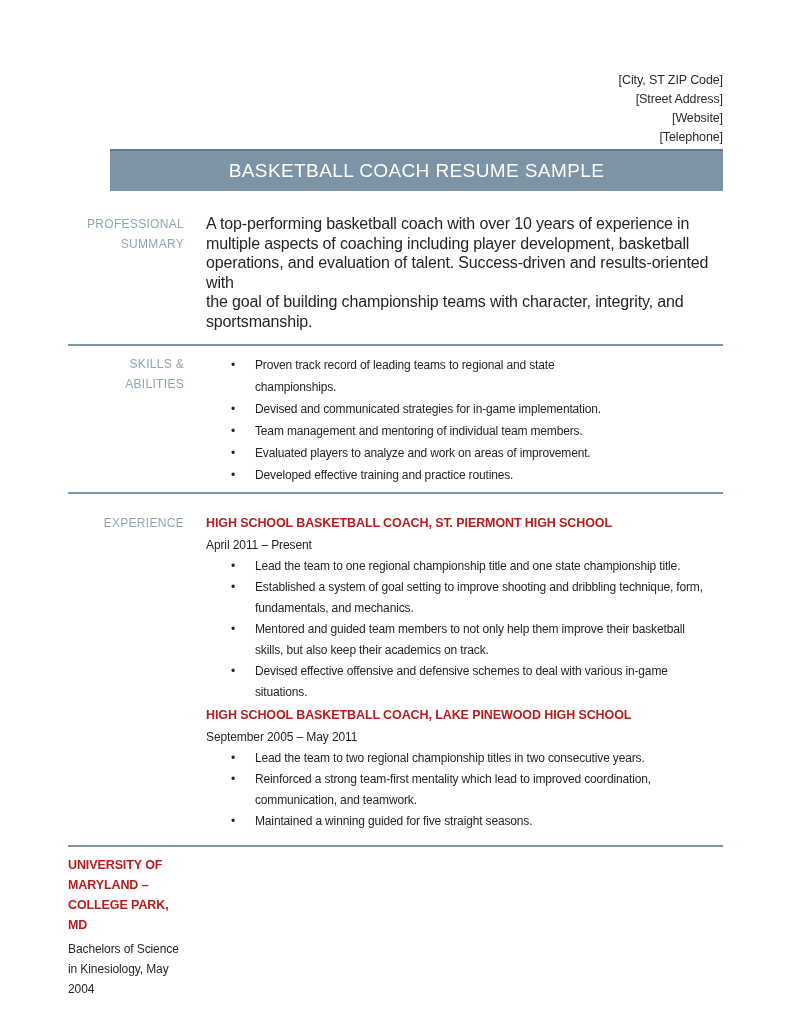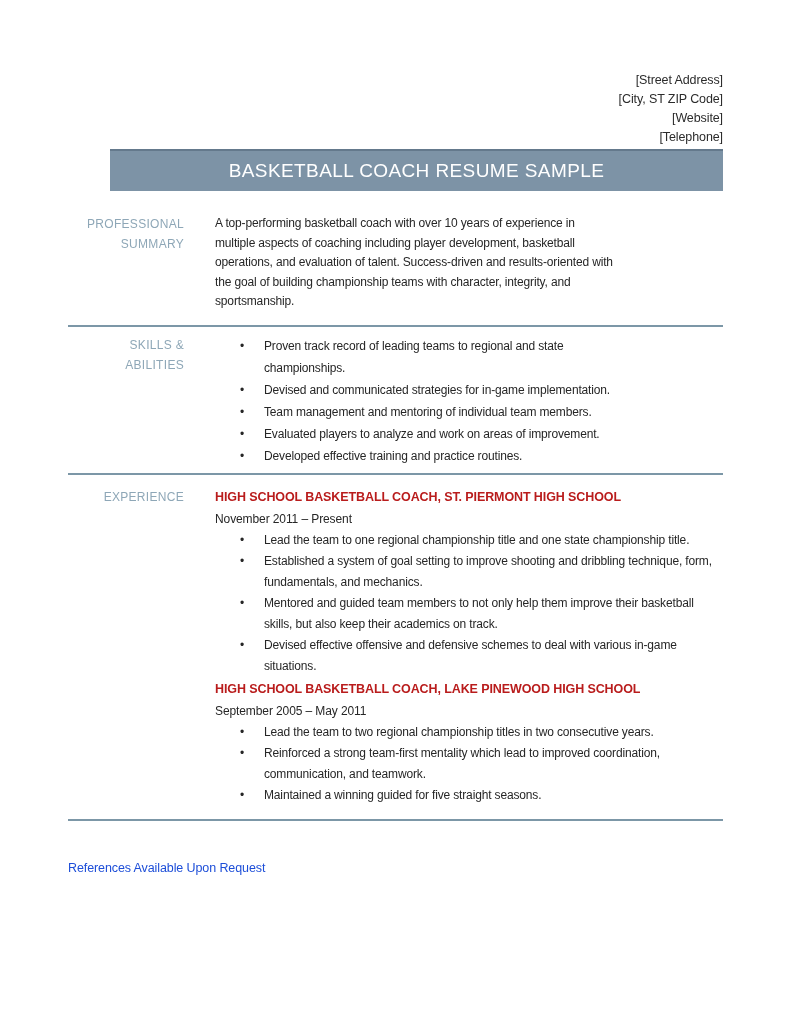--- a/index.html
+++ b/index.html
@@ -41,50 +41,50 @@
     color: #ffffff;
     font-size: 19px;
     letter-spacing: 0.4px;
     margin-left: 42px;
   }
 
   
   .sec {
     display: grid;
     grid-template-columns: 116px 1fr;
-    column-gap: 31px;
+    column-gap: 22px;
   }
   .label {
     text-align: right;
     font-size: 12px;
     line-height: 20px;
     letter-spacing: 0.3px;
     color: #8ea7b7;
   }
   .content { min-width: 0; }
 
   .sec-summary { margin-top: 23px; }
   .summary-text {
-    font-size: 12px;
+    font-size: 16px;
     line-height: 19.5px;
     letter-spacing: -0.15px;
   }
 
   .divider {
     margin-top: 13px;
     border-top: 2px solid #7c97a7;
   }
   .divider-skills { margin-top: 13px; }
   .divider-exp   { margin-top: 6px; }
   .divider-edu   { margin-top: 13px; }
 
   .sec-skills { margin-top: 8px; }
   .sec-skills .bullet-row { line-height: 22px; }
 
-  .sec-exp { margin-top: 12px; }
+  .sec-exp { margin-top: 19px; }
   .sec-edu { margin-top: 8px; }
 
   .bullet-row { display: flex; font-size: 12px; letter-spacing: -0.15px; }
   .dot { flex: none; width: 24px; margin-left: 25px; }
   .btext { flex: 1 1 auto; }
 
   .job-title {
     font-size: 12.5px;
     font-weight: bold;
     line-height: 20px;
@@ -115,22 +115,22 @@
     color: #1d4ed8;
     letter-spacing: -0.1px;
   }
 </style>
 </head>
 <body>
 
 <div class="page">
 
   <div class="contact">
+    <div>[City, ST ZIP Code]</div>
     <div>[Street Address]</div>
-    <div>[City, ST ZIP Code]</div>
     <div>[Website]</div>
     <div>[Telephone]</div>
   </div>
 
   <div class="banner">
     <span>BASKETBALL COACH RESUME SAMPLE</span>
   </div>
 
   <section class="sec sec-summary">
     <div class="label pre">PROFESSIONAL
@@ -174,21 +174,21 @@
   </section>
 
   <div class="divider divider-exp"></div>
 
   <section class="sec sec-exp">
     <div class="label">EXPERIENCE</div>
     <div class="content">
 
       <div class="job job-1">
         <h3 class="job-title">HIGH SCHOOL BASKETBALL COACH, ST. PIERMONT HIGH SCHOOL</h3>
-        <div class="job-dates">November 2011 – Present</div>
+        <div class="job-dates">April 2011 – Present</div>
         <div class="bullets">
           <div class="bullet-row">
             <span class="dot">•</span>
             <span class="btext pre">Lead the team to one regional championship title and one state championship title.</span>
           </div>
           <div class="bullet-row">
             <span class="dot">•</span>
             <span class="btext pre">Established a system of goal setting to improve shooting and dribbling technique, form,
 fundamentals, and mechanics.</span>
           </div>
@@ -224,17 +224,21 @@
           </div>
         </div>
       </div>
 
     </div>
   </section>
 
   <div class="divider divider-edu"></div>
 
   <section class="sec sec-edu">
+    <div class="content">
+      <h3 class="job-title">UNIVERSITY OF MARYLAND – COLLEGE PARK, MD</h3>
+      <div class="edu-degree">Bachelors of Science in Kinesiology, May 2004</div>
+    </div>
   </section>
 
   <div class="footer-note">References Available Upon Request</div>
 
 </div>
 
 </body></html>

